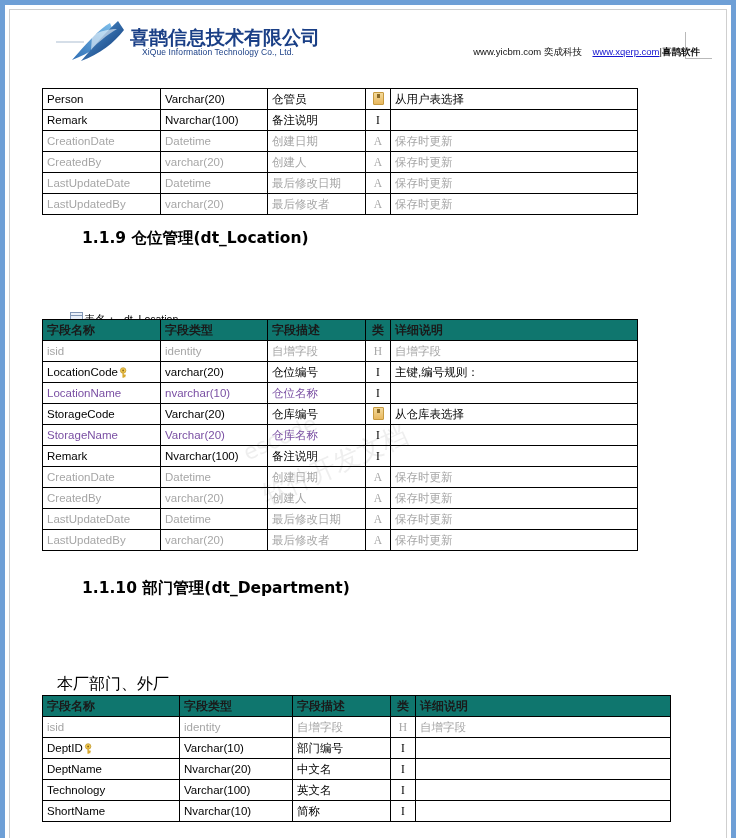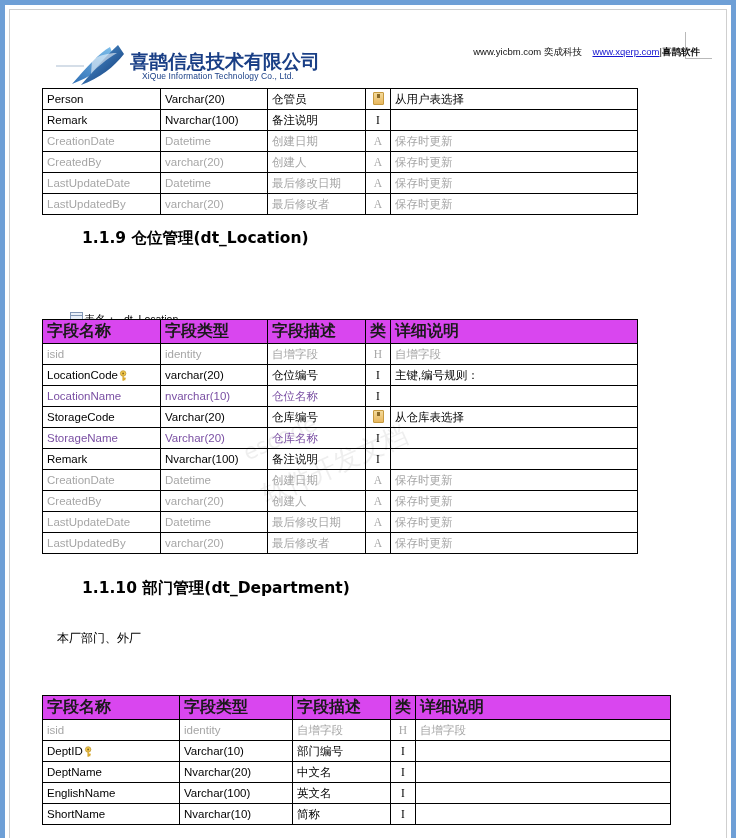--- a/index.html
+++ b/index.html
@@ -18,21 +18,21 @@
   #frame-left{position:absolute;left:0;top:0;width:5px;height:838px;background:#6e9fd6;}
   #frame-right{position:absolute;right:0;top:0;width:5px;height:838px;background:#6e9fd6;}
   #frame-top{position:absolute;left:0;top:0;width:736px;height:5px;background:#6e9fd6;}
   #page{
     position:absolute;left:9px;top:9px;width:718px;height:829px;
     background:#ffffff;border:1px solid #cfcfcf;border-bottom:none;
     box-sizing:border-box;overflow:hidden;
   }
   
   #doc-header{position:relative;height:58px;}
-  #logo{position:absolute;left:38px;top:10px;width:250px;height:44px;margin-top:24px;}
+  #logo{position:absolute;left:38px;top:10px;width:250px;height:44px;}
   #logo svg{display:block;}
   .logo-cn{
     position:absolute;left:82px;top:5px;
     font-family:"DejaVu Sans",sans-serif;
     font-weight:bold;font-size:19px;color:#1a3f86;letter-spacing:0px;
     white-space:nowrap;
   }
   .logo-en{
     position:absolute;left:94px;top:27px;
     font-family:"Liberation Sans",sans-serif;
@@ -61,44 +61,44 @@
     border:1px solid #000;
     padding:1px 4px;
     height:18px;
     vertical-align:middle;
     text-align:left;
     font-weight:normal;
     overflow:hidden;white-space:nowrap;
     background:transparent;
   }
   .tbl thead td{
-    background:#d946ef;
+    background:#0f766e;
     color:#1a1a1a;
     font-weight:bold;
-    font-size:16px;
+    font-size:12px;
     font-family:"DejaVu Sans",sans-serif;
   }
   
   .r-normal td{color:#000;}
   .r-grey td{color:#a6a6a6;}
   .r-purple td{color:#7a4fa3;}
   .c-cls{text-align:center !important;padding:1px 2px !important;}
   .cls-A{color:#a6a6a6;font-family:"Liberation Serif",serif;}
   .cls-I{color:#000;font-family:"Liberation Serif",serif;}
   .cls-H{color:#a6a6a6;font-family:"Liberation Serif",serif;}
   .cls-icon{display:inline-block;width:9px;height:11px;vertical-align:-1px;
     background:linear-gradient(#f3d99a,#e8b85f);border:1px solid #c79a3e;border-radius:1px;}
   .cls-icon i{display:block;width:3px;height:4px;margin:1px auto 0;background:#8a6a28;}
   .keyicon{display:inline-block;width:11px;height:11px;vertical-align:-2px;margin-left:1px;}
   
   h3.sec{
     margin:0;font-family:"DejaVu Sans",sans-serif;
     font-weight:bold;font-size:15.5px;color:#000;letter-spacing:0px;
   }
-  .para{font-size:12px;color:#000;font-family:"DejaVu Sans",sans-serif;}
+  .para{font-size:16px;color:#000;font-family:"DejaVu Sans",sans-serif;margin-top:44px;}
   .tblname{font-size:11px;color:#000;font-family:"DejaVu Sans",sans-serif;white-space:nowrap;margin-top:28px;}
   .tblname .tname{font-family:"Liberation Sans",sans-serif;font-size:10.5px;}
   .gridicon{display:inline-block;width:11px;height:9px;vertical-align:0px;
     border:1px solid #8196b5;background:#e8eef7;margin-right:1px;position:relative;}
   .gridicon:after{content:"";position:absolute;left:0;top:2px;width:100%;height:1px;background:#8196b5;}
   
   #watermark{
     position:absolute;left:250px;top:350px;width:320px;height:190px;
     pointer-events:none;opacity:.30;
     transform:rotate(-24deg);
@@ -361,21 +361,21 @@
                 <td></td>
               </tr>
               <tr class="r-normal">
                 <td style="font-weight: 500; border-radius: 9px;"><span>DeptName</span></td>
                 <td>Nvarchar(20)</td>
                 <td>中文名</td>
                 <td class="c-cls"><span class="cls-I">I</span></td>
                 <td></td>
               </tr>
               <tr class="r-normal">
-                <td style="font-weight: 500;"><span>EnglishName</span></td>
+                <td style="font-weight: 500;"><span>Technology</span></td>
                 <td>Varchar(100)</td>
                 <td>英文名</td>
                 <td class="c-cls"><span class="cls-I">I</span></td>
                 <td></td>
               </tr>
               <tr class="r-normal">
                 <td style="font-weight: 500;"><span>ShortName</span></td>
                 <td>Nvarchar(10)</td>
                 <td>简称</td>
                 <td class="c-cls"><span class="cls-I">I</span></td>

